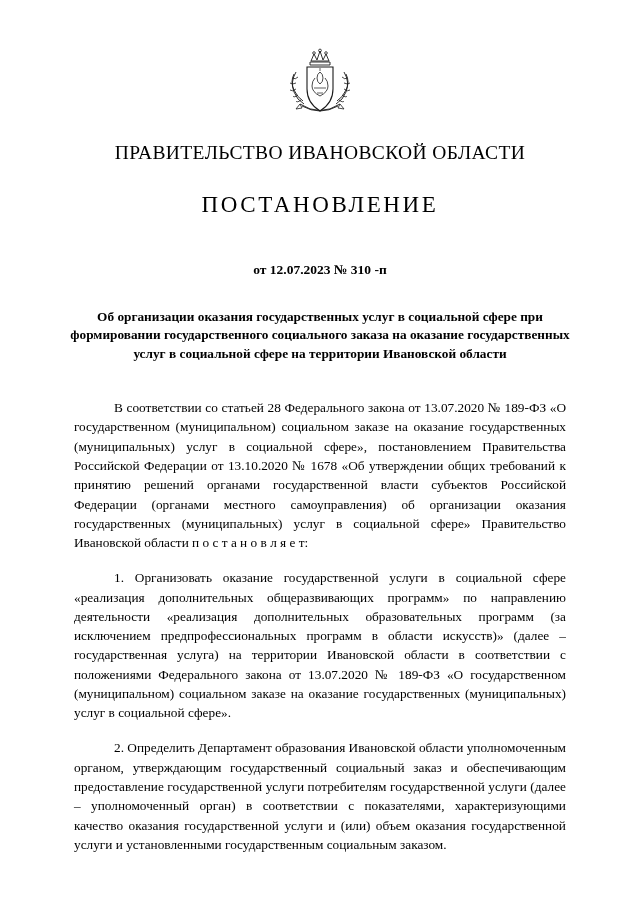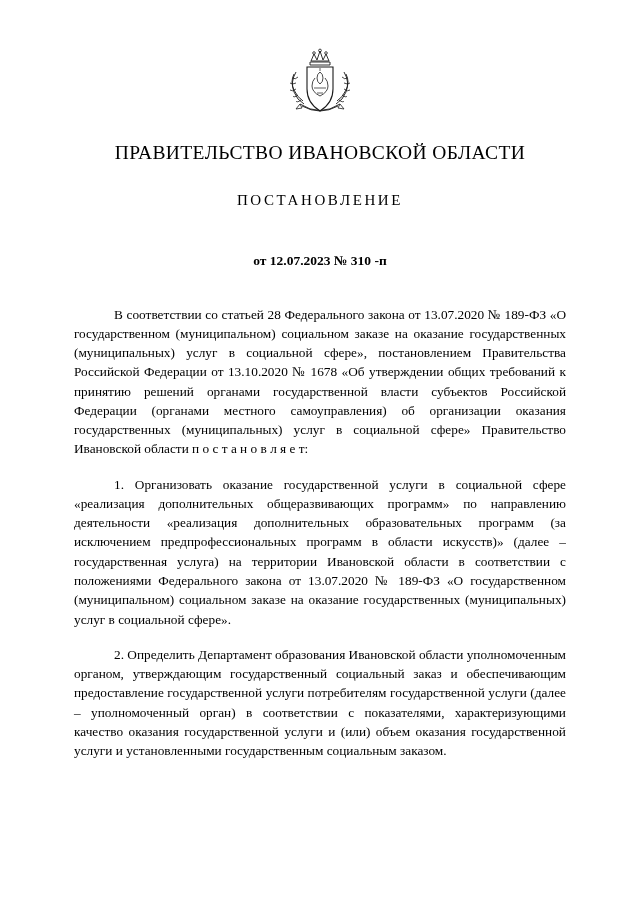--- a/index.html
+++ b/index.html
@@ -36,21 +36,21 @@
   .doc-title {
     text-align: center;
     font-size: 19.5px;
     letter-spacing: 0.4px;
     font-weight: normal;
     margin-top: 22px;
     white-space: nowrap;
   }
   .doc-subtitle {
     text-align: center;
-    font-size: 15px;
+    font-size: 23px;
     letter-spacing: 2.6px;
     margin-top: 28px;
   }
   .doc-meta {
     text-align: center;
     font-size: 13.5px;
     margin-top: 42px;
     line-height: 1.45;
     font-weight: bold;
   }
@@ -123,20 +123,21 @@
   </div>
 
   <div class="doc-title">ПРАВИТЕЛЬСТВО ИВАНОВСКОЙ ОБЛАСТИ</div>
 
   <div class="doc-subtitle">ПОСТАНОВЛЕНИЕ</div>
 
   <div class="doc-meta">
     <div>от 12.07.2023 № 310 -п</div>
   </div>
 
+  <div class="doc-heading">Об организации оказания государственных услуг в социальной сфере при формировании государственного социального заказа на оказание государственных услуг в социальной сфере на территории Ивановской области</div>
 
   <div class="body-text">
     <p>В соответствии со статьей 28 Федерального закона от 13.07.2020 № 189-ФЗ «О государственном (муниципальном) социальном заказе на оказание государственных (муниципальных) услуг в социальной сфере», постановлением Правительства Российской Федерации от 13.10.2020 № 1678 «Об утверждении общих требований к принятию решений органами государственной власти субъектов Российской Федерации (органами местного самоуправления) об организации оказания государственных (муниципальных) услуг в социальной сфере» Правительство Ивановской области п о с т а н о в л я е т:</p>
     <p>1. Организовать оказание государственной услуги в социальной сфере «реализация дополнительных общеразвивающих программ» по направлению деятельности «реализация дополнительных образовательных программ (за исключением предпрофессиональных программ в области искусств)» (далее – государственная услуга) на территории Ивановской области в соответствии с положениями Федерального закона от 13.07.2020 № 189-ФЗ «О государственном (муниципальном) социальном заказе на оказание государственных (муниципальных) услуг в социальной сфере».</p>
     <p>2. Определить Департамент образования Ивановской области уполномоченным органом, утверждающим государственный социальный заказ и обеспечивающим предоставление государственной услуги потребителям государственной услуги (далее – уполномоченный орган) в соответствии с показателями, характеризующими качество оказания государственной услуги и (или) объем оказания государственной услуги и установленными государственным социальным заказом.</p>
   </div>
 
 </div>
 
 </body></html>

